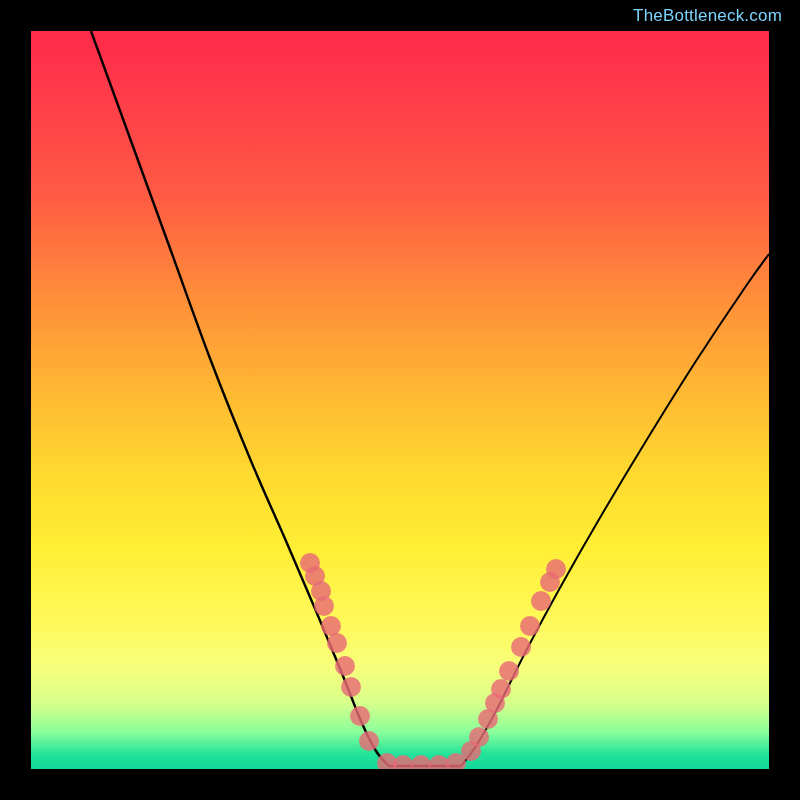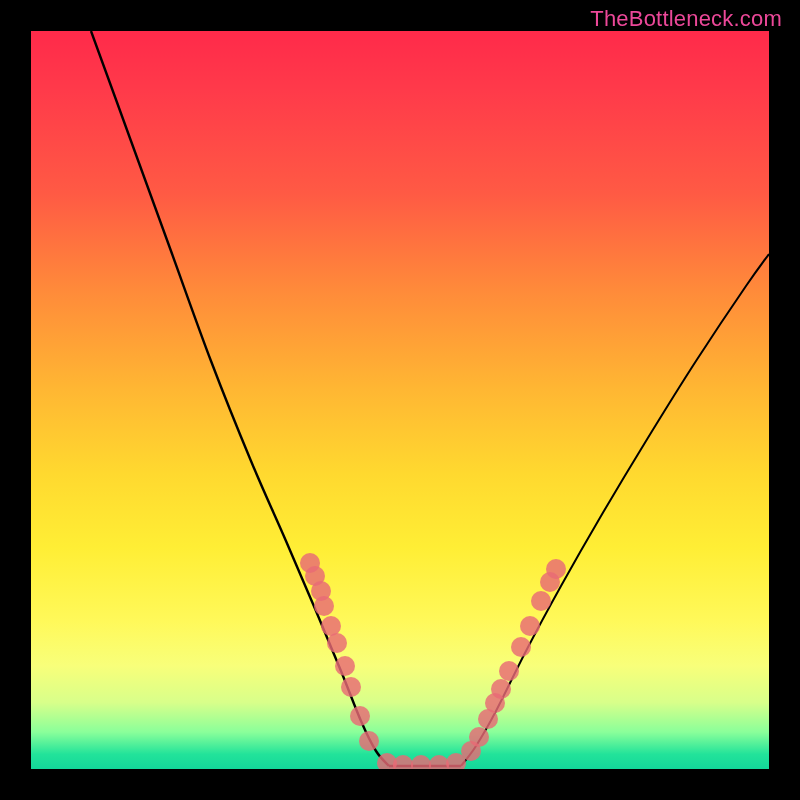--- a/index.html
+++ b/index.html
@@ -38,22 +38,22 @@
       #d8ff8a 91%,
       #8aff9a 95%,
       #22e39a 98%,
       #13d79a 100%);
     overflow: hidden;
   }
   .watermark {
     position: absolute;
     top: 6px;
     right: 18px;
-    color: #ec4899;
-    font-size: 22px;
+    color: #7dd3fc;
+    font-size: 17px;
     font-weight: 400;
     letter-spacing: 0.2px;
     user-select: none;
   }
   svg.curve {
     position: absolute;
     left: 0;
     top: 0;
     width: 738px;
     height: 738px;

